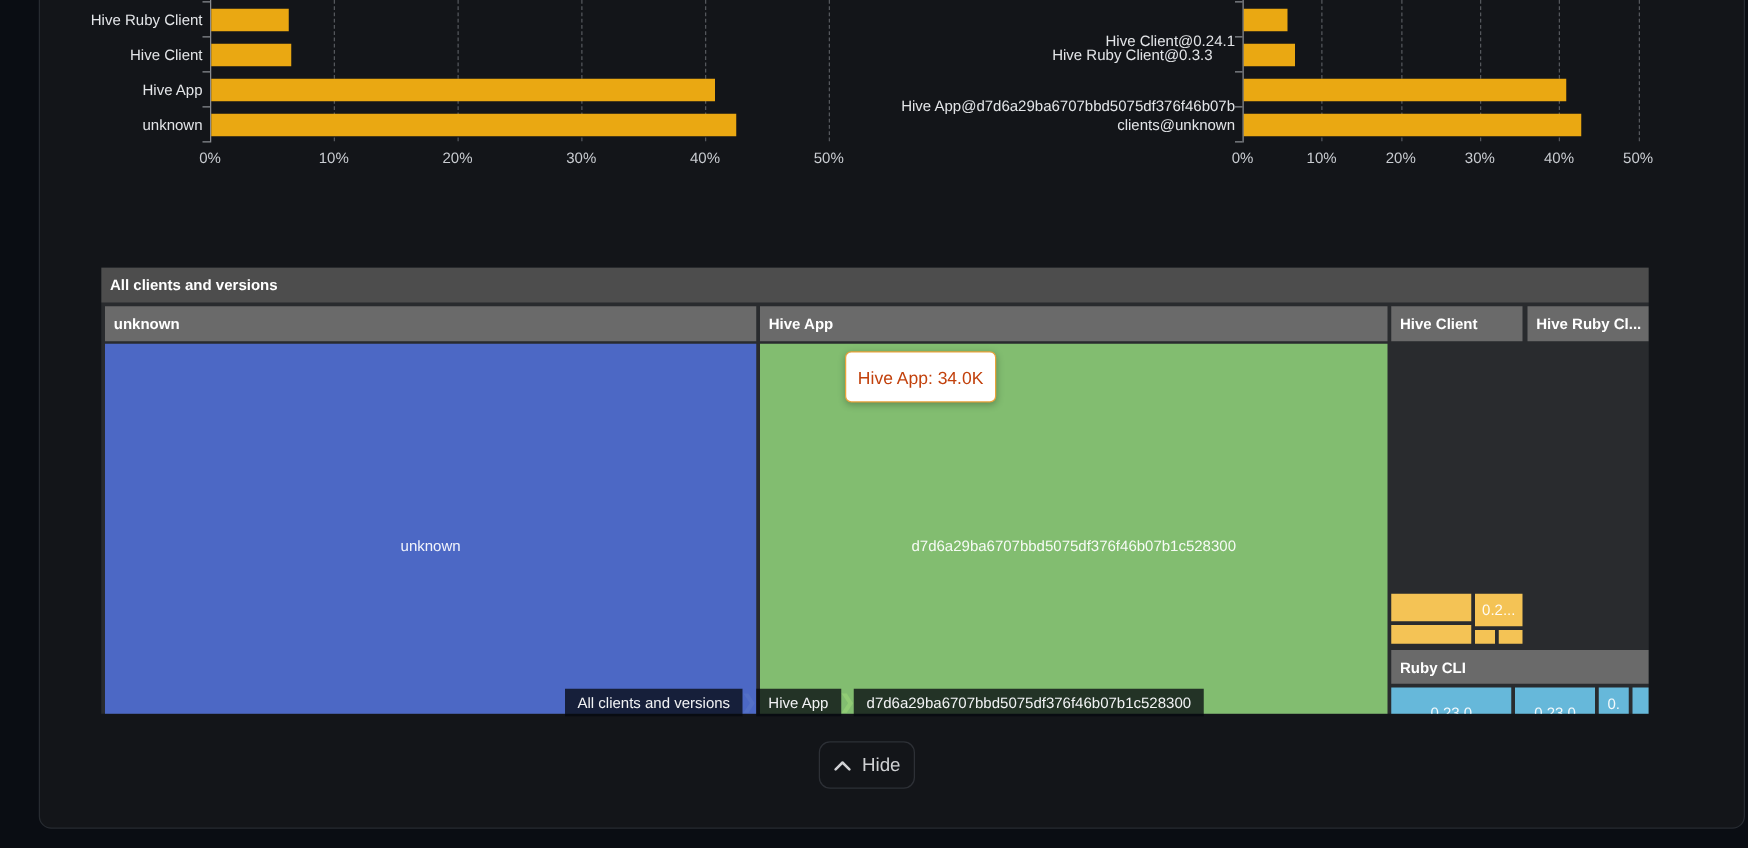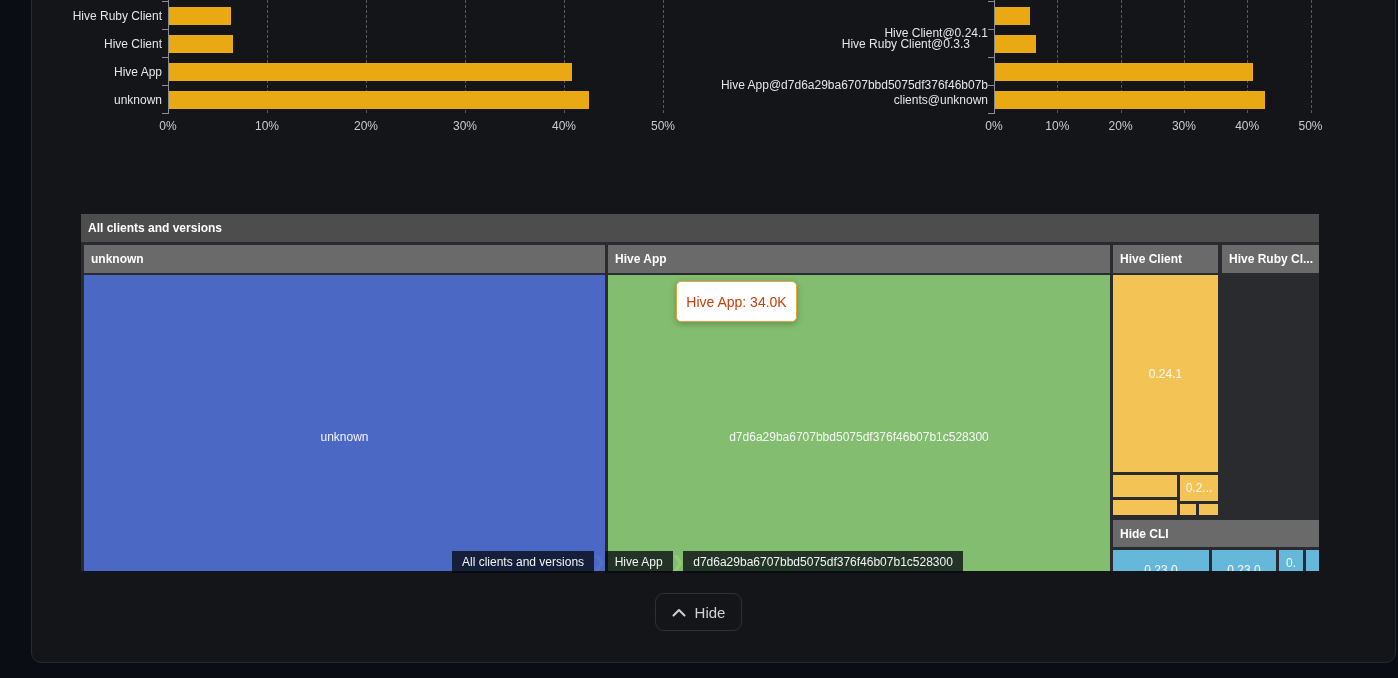--- a/index.html
+++ b/index.html
@@ -31,21 +31,21 @@
   .tooltip { position:absolute; left:676px; top:281px; width:121px; height:41px;
              background:#ffffff; border:1px solid #e9a23b; border-radius:5px;
              display:flex; align-items:center; justify-content:center;
              font-size:14px; color:#c2410c; box-shadow:0 2px 6px rgba(0,0,0,0.25); z-index:5; }
 
   .breadcrumb { position:absolute; left:452px; top:551px; height:22px; display:flex; align-items:center; z-index:4; }
   .bc-item { background:rgba(5,8,14,0.76); color:#f2f3f5; font-size:12px; line-height:22px;
              padding:0 10px; white-space:nowrap; }
   .bc-arrow { font-size:15px; font-weight:bold; line-height:22px; margin:0 -1px; z-index:1; }
 
-  .hide-btn { position:absolute; left:655px; top:593px; width:87px; height:38px;
+  .hide-btn { position:absolute; left:655px; top:593px; width:77px; height:38px;
               background:transparent; border:1px solid #2d3036; border-radius:9px;
               display:flex; align-items:center; justify-content:center; gap:9px;
               color:#cfd0d3; font-size:15px; font-family:"Liberation Sans", sans-serif; cursor:pointer; }
   .hide-btn svg { display:block; }
 </style>
 </head>
 <body>
 
 <div id="stage">
   <div class="card"></div>
@@ -109,32 +109,29 @@
       <div class="tm-item tm-header" style="left: 0px; top: 0px; width: 1238px; height: 28px; background: rgb(77, 77, 77);">All clients and versions</div>
       <div class="tm-item tm-header" style="left: 3px; top: 31px; width: 521px; height: 28px; background: rgb(106, 106, 106);">unknown</div>
       <div class="tm-item tm-cell" style="left: 3px; top: 61px; width: 521px; height: 324px; background: rgb(76, 104, 197);">
         <span>unknown</span>
       </div>
       <div class="tm-item tm-header" style="left: 527px; top: 31px; width: 502px; height: 28px; background: rgb(106, 106, 106);">Hive App</div>
       <div class="tm-item tm-cell" style="left: 527px; top: 61px; width: 502px; height: 324px; background: rgb(130, 189, 112);">
         <span>d7d6a29ba6707bbd5075df376f46b07b1c528300</span>
       </div>
       <div class="tm-item tm-header" style="left: 1032px; top: 31px; width: 105px; height: 28px; background: rgb(106, 106, 106);">Hive Client</div>
-      <div class="tm-item tm-cell" style="left: 1032px; top: 61px; width: 105px; height: 197px; background: rgb(244, 195, 85);">
-        <span>0.24.1</span>
-      </div>
       <div class="tm-item tm-cell" style="left: 1032px; top: 261px; width: 64px; height: 22px; background: rgb(244, 195, 85);"></div>
       <div class="tm-item tm-cell" style="left: 1099px; top: 261px; width: 38px; height: 26px; background: rgb(244, 195, 85);">
         <span>0.2...</span>
       </div>
       <div class="tm-item tm-cell" style="left: 1032px; top: 286px; width: 64px; height: 15px; background: rgb(244, 195, 85);"></div>
       <div class="tm-item tm-cell" style="left: 1099px; top: 290px; width: 16px; height: 11px; background: rgb(244, 195, 85);"></div>
       <div class="tm-item tm-cell" style="left: 1118px; top: 290px; width: 19px; height: 11px; background: rgb(244, 195, 85);"></div>
       <div class="tm-item tm-header" style="left: 1141px; top: 31px; width: 97px; height: 28px; background: rgb(106, 106, 106);">Hive Ruby Cl...</div>
-      <div class="tm-item tm-header" style="left: 1032px; top: 306px; width: 206px; height: 27px; background: rgb(106, 106, 106);">Hide CLI</div>
+      <div class="tm-item tm-header" style="left: 1032px; top: 306px; width: 206px; height: 27px; background: rgb(106, 106, 106);">Ruby CLI</div>
       <div class="tm-item tm-cell" style="left: 1032px; top: 336px; width: 96px; height: 40px; background: rgb(102, 184, 218);">
         <span>0.23.0</span>
       </div>
       <div class="tm-item tm-cell" style="left: 1131px; top: 336px; width: 64px; height: 40px; background: rgb(102, 184, 218);">
         <span>0.23.0</span>
       </div>
       <div class="tm-item tm-cell" style="left: 1198px; top: 336px; width: 24px; height: 26px; background: rgb(102, 184, 218);">
         <span>0.</span>
       </div>
       <div class="tm-item tm-cell" style="left: 1225px; top: 336px; width: 13px; height: 40px; background: rgb(102, 184, 218);"></div>

